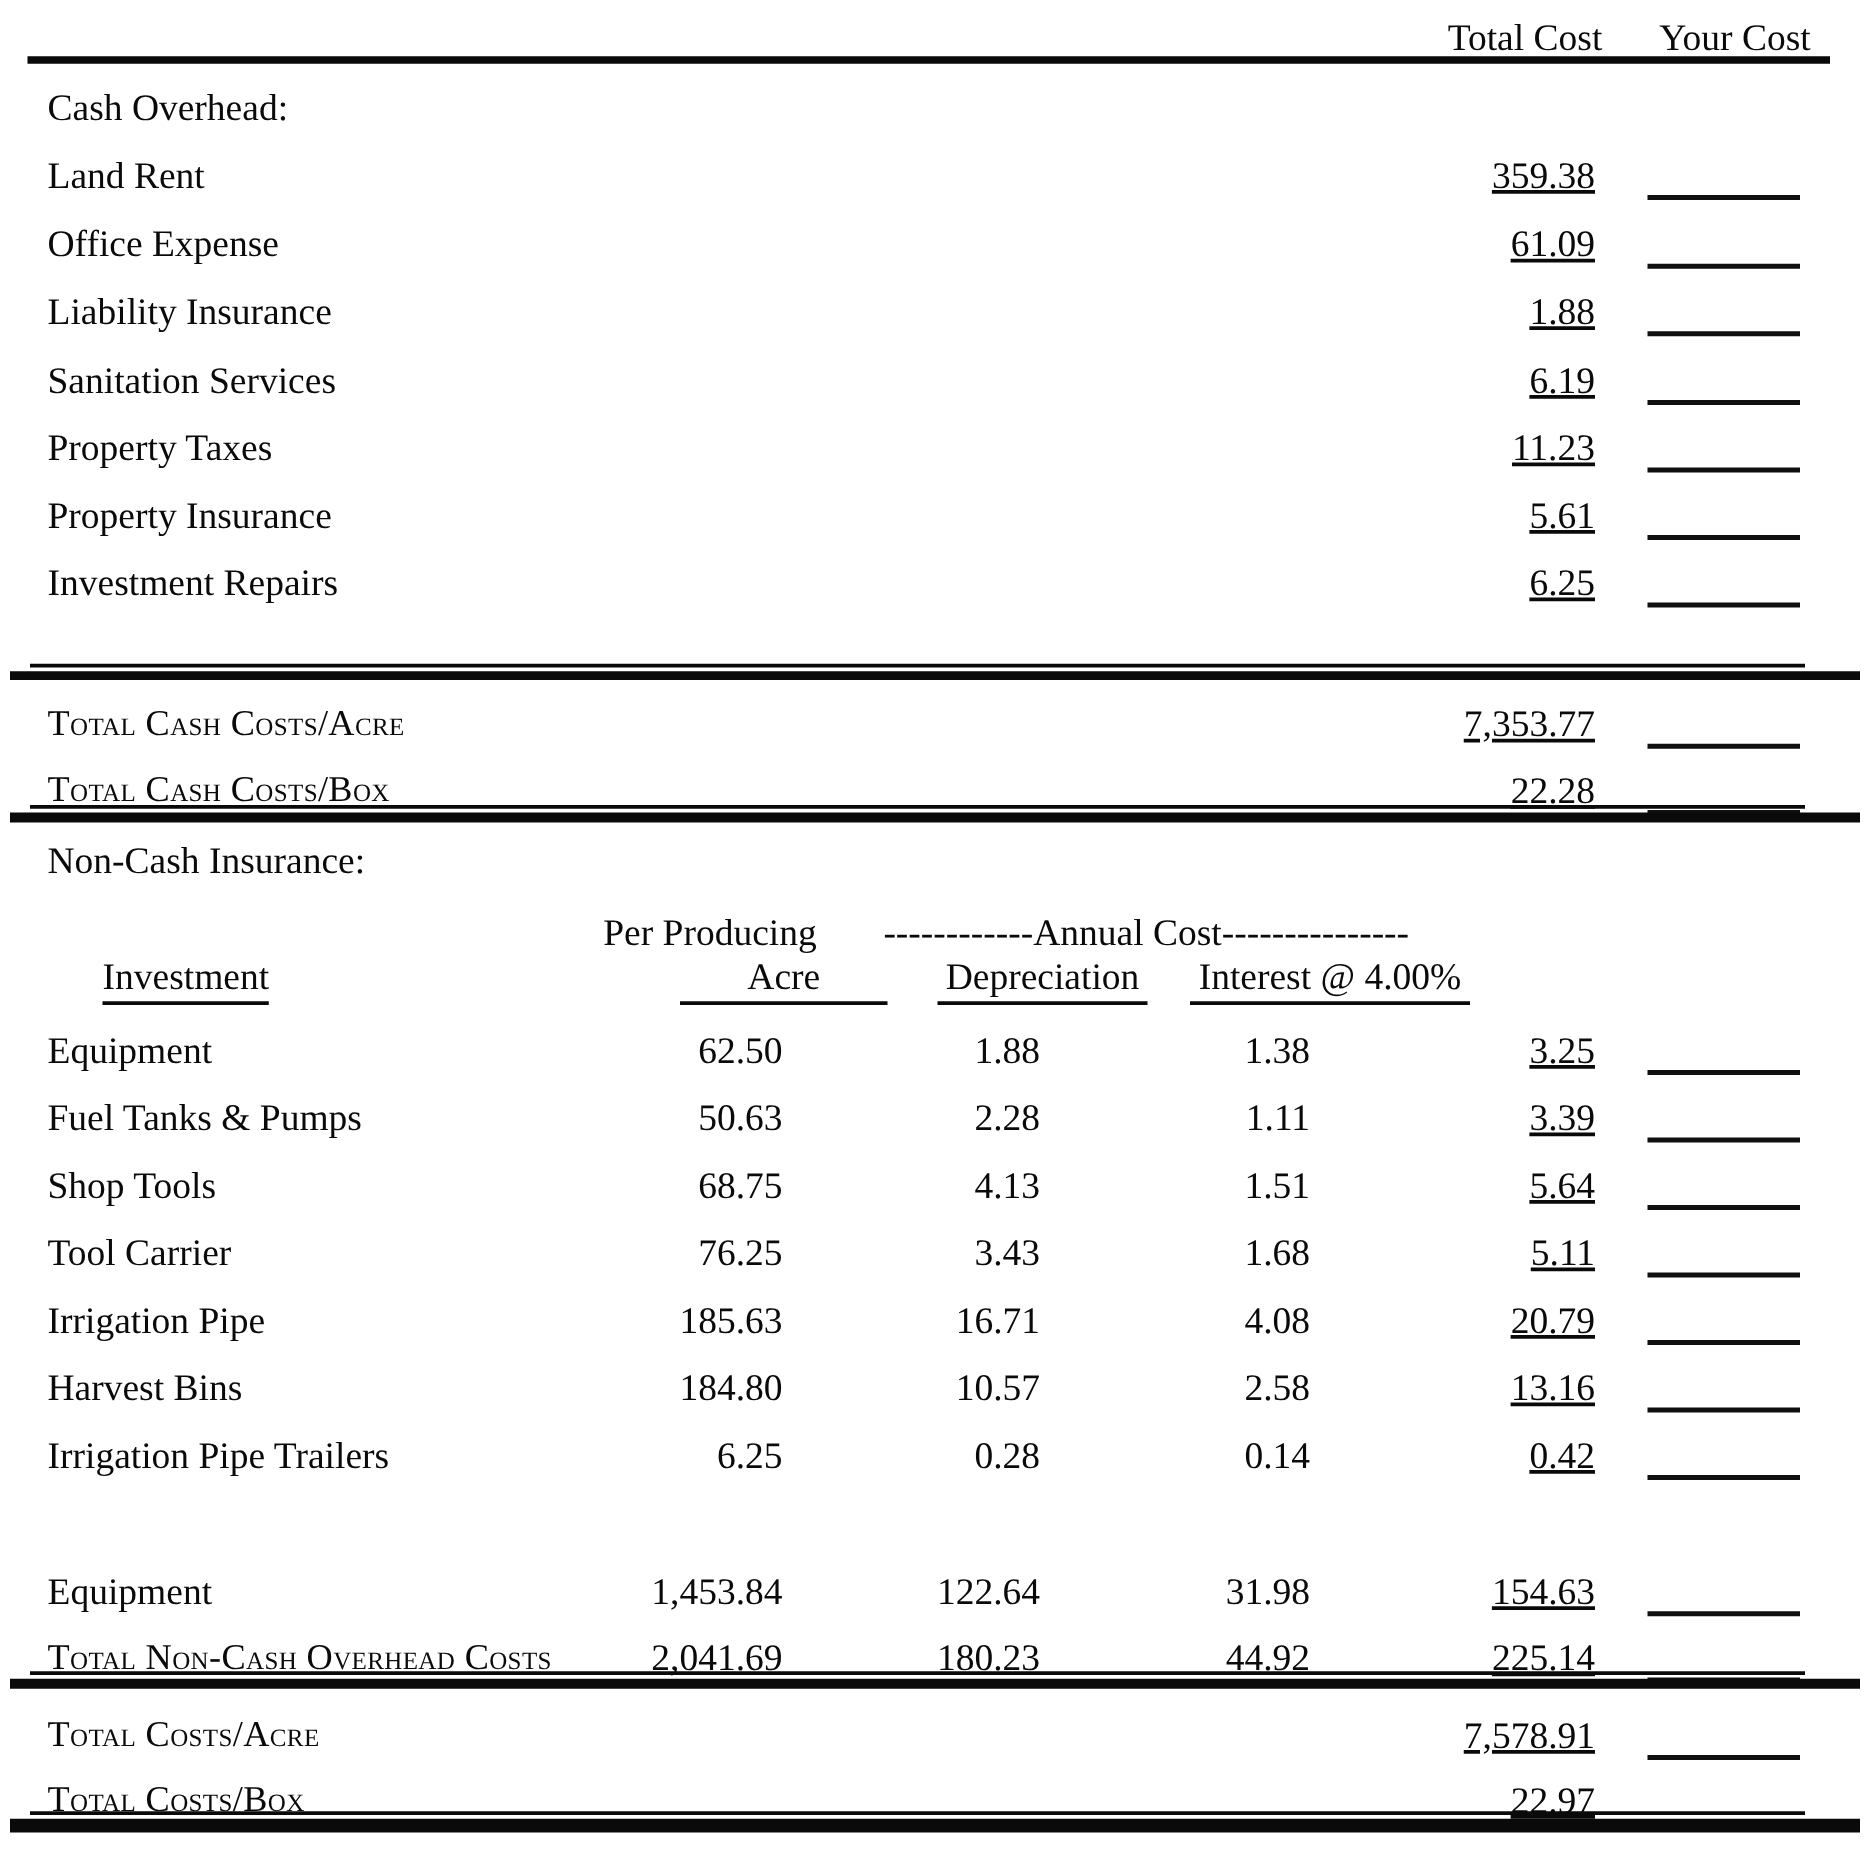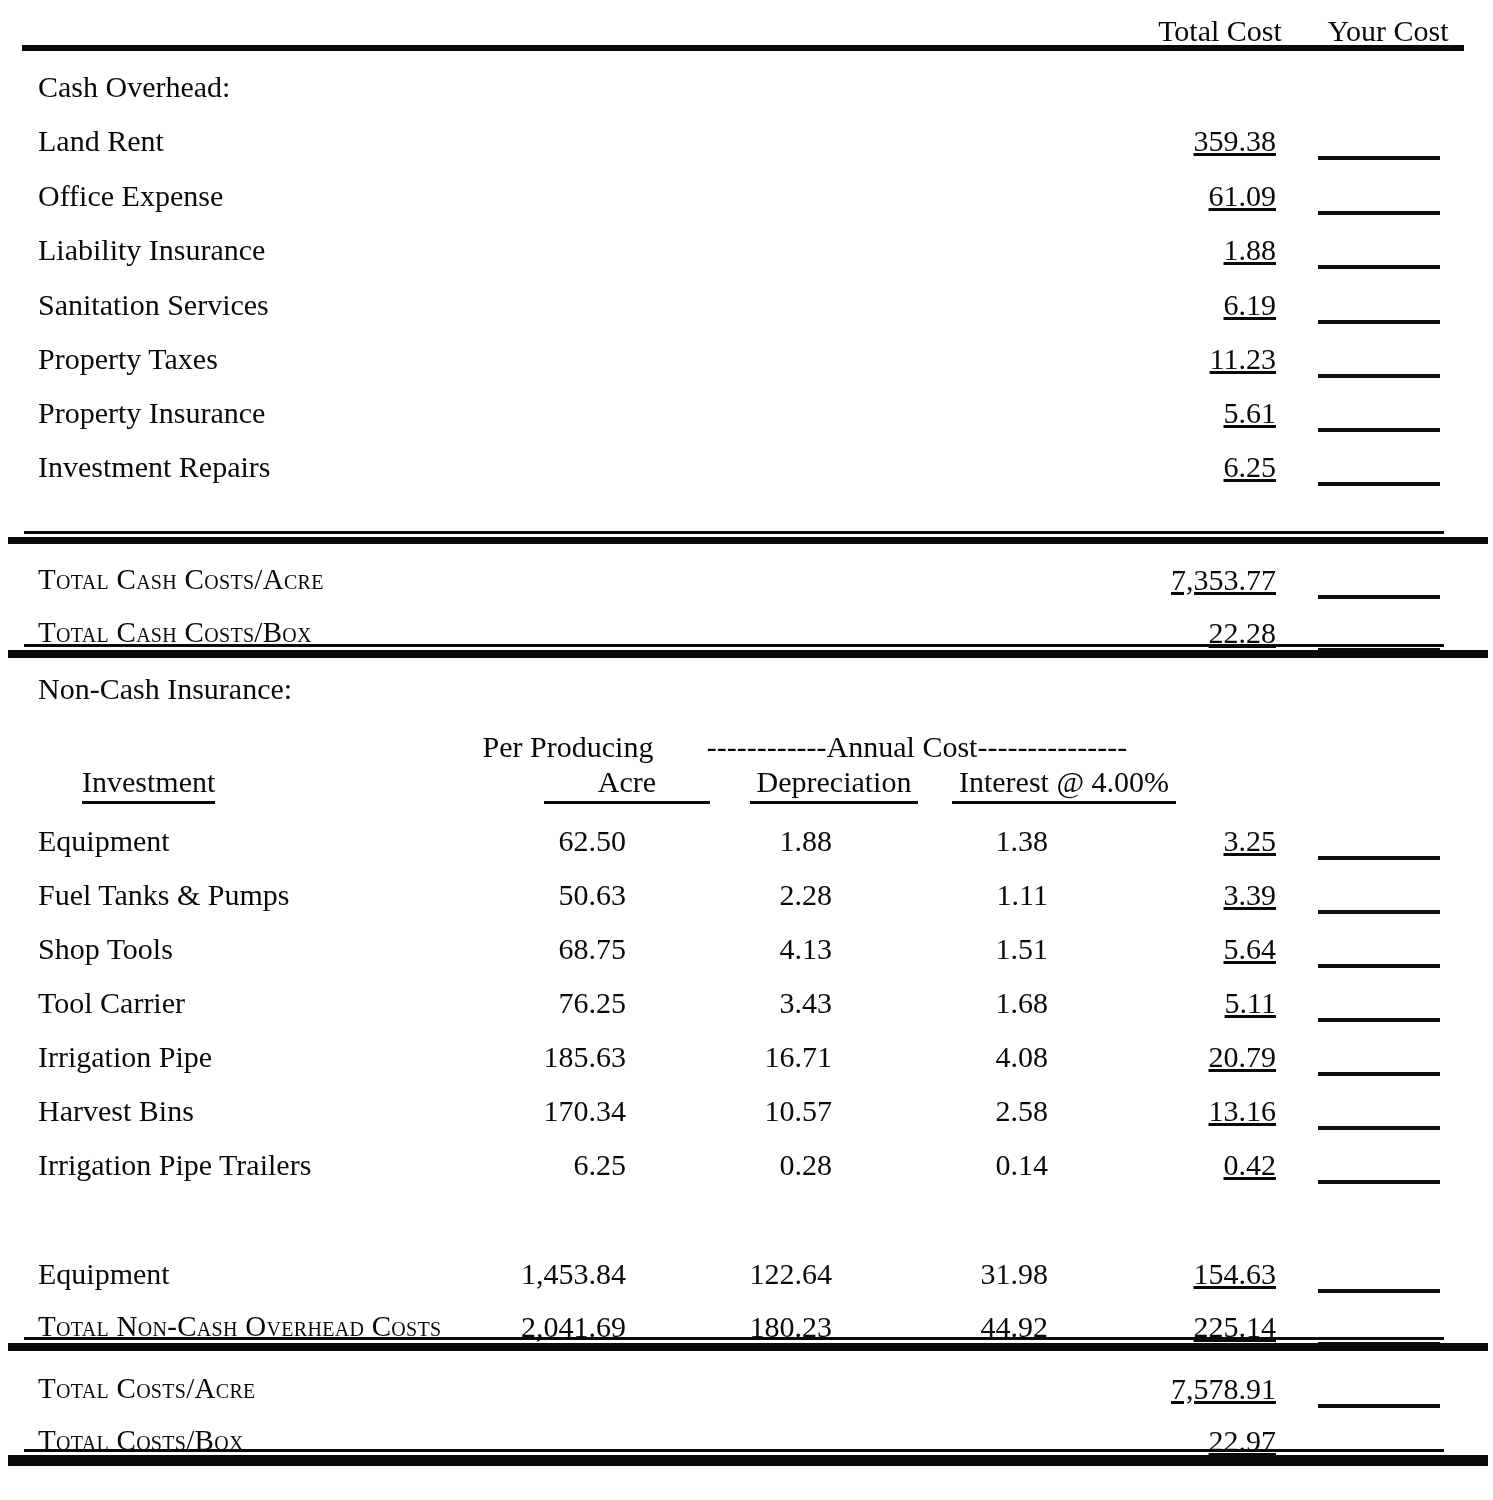--- a/index.html
+++ b/index.html
@@ -137,21 +137,21 @@
   <div class="row" style="top:1040px;">
     <span class="lbl">Irrigation Pipe</span>
     <span class="num c1">185.63</span>
     <span class="num c2">16.71</span>
     <span class="num c3">4.08</span>
     <span class="num c4">20.79</span>
     <span class="blank"></span>
   </div>
   <div class="row" style="top:1094px;">
     <span class="lbl">Harvest Bins</span>
-    <span class="num c1">170.34</span>
+    <span class="num c1">184.80</span>
     <span class="num c2">10.57</span>
     <span class="num c3">2.58</span>
     <span class="num c4">13.16</span>
     <span class="blank"></span>
   </div>
   <div class="row" style="top:1148px;">
     <span class="lbl">Irrigation Pipe Trailers</span>
     <span class="num c1">6.25</span>
     <span class="num c2">0.28</span>
     <span class="num c3">0.14</span>

